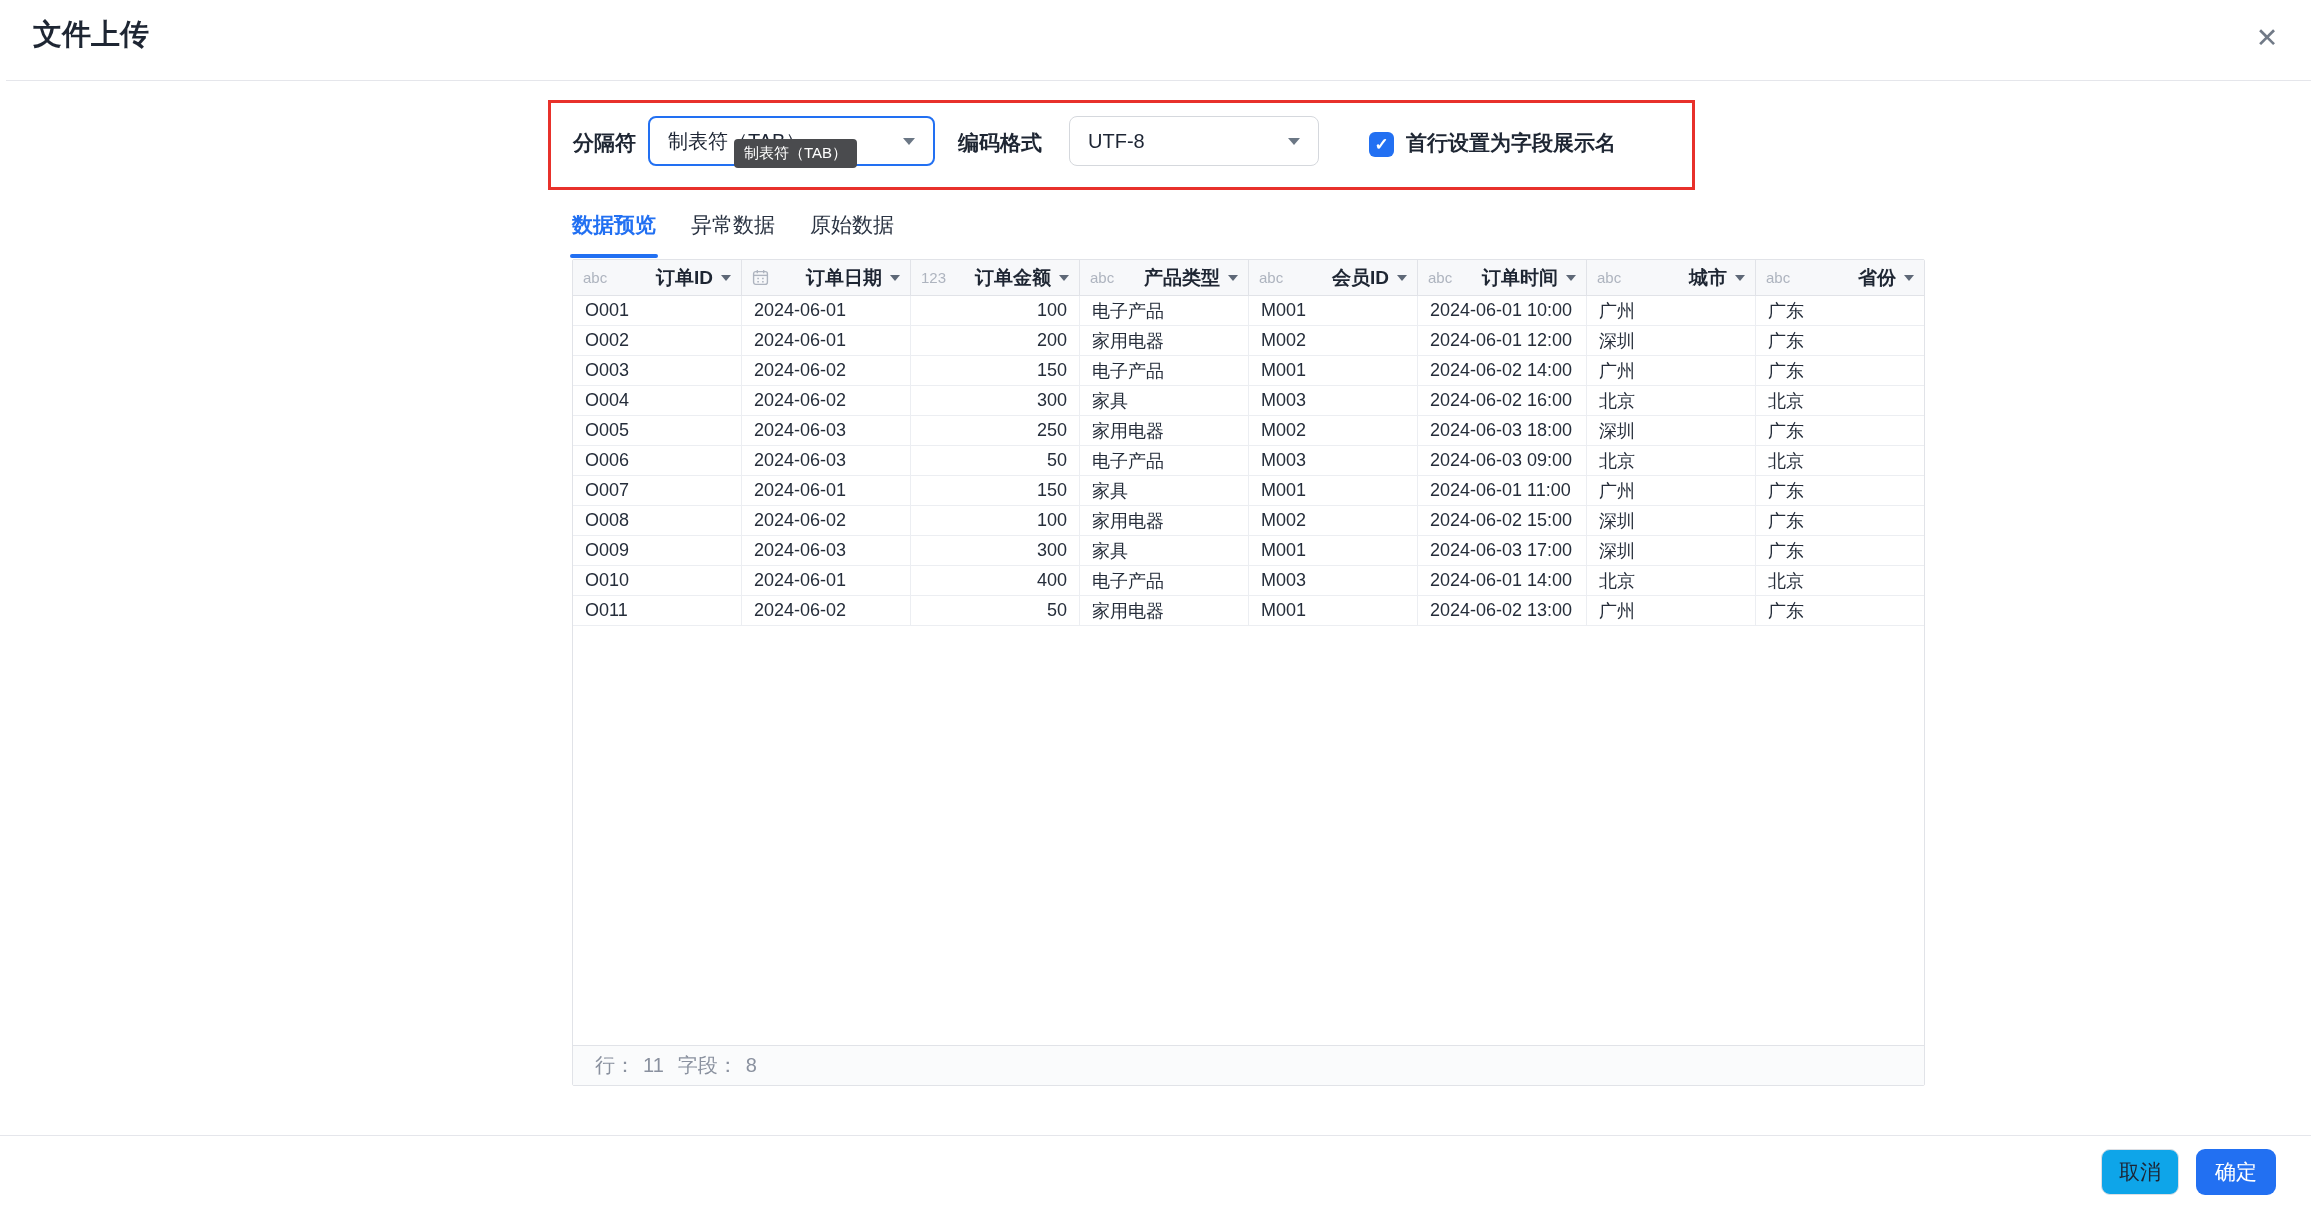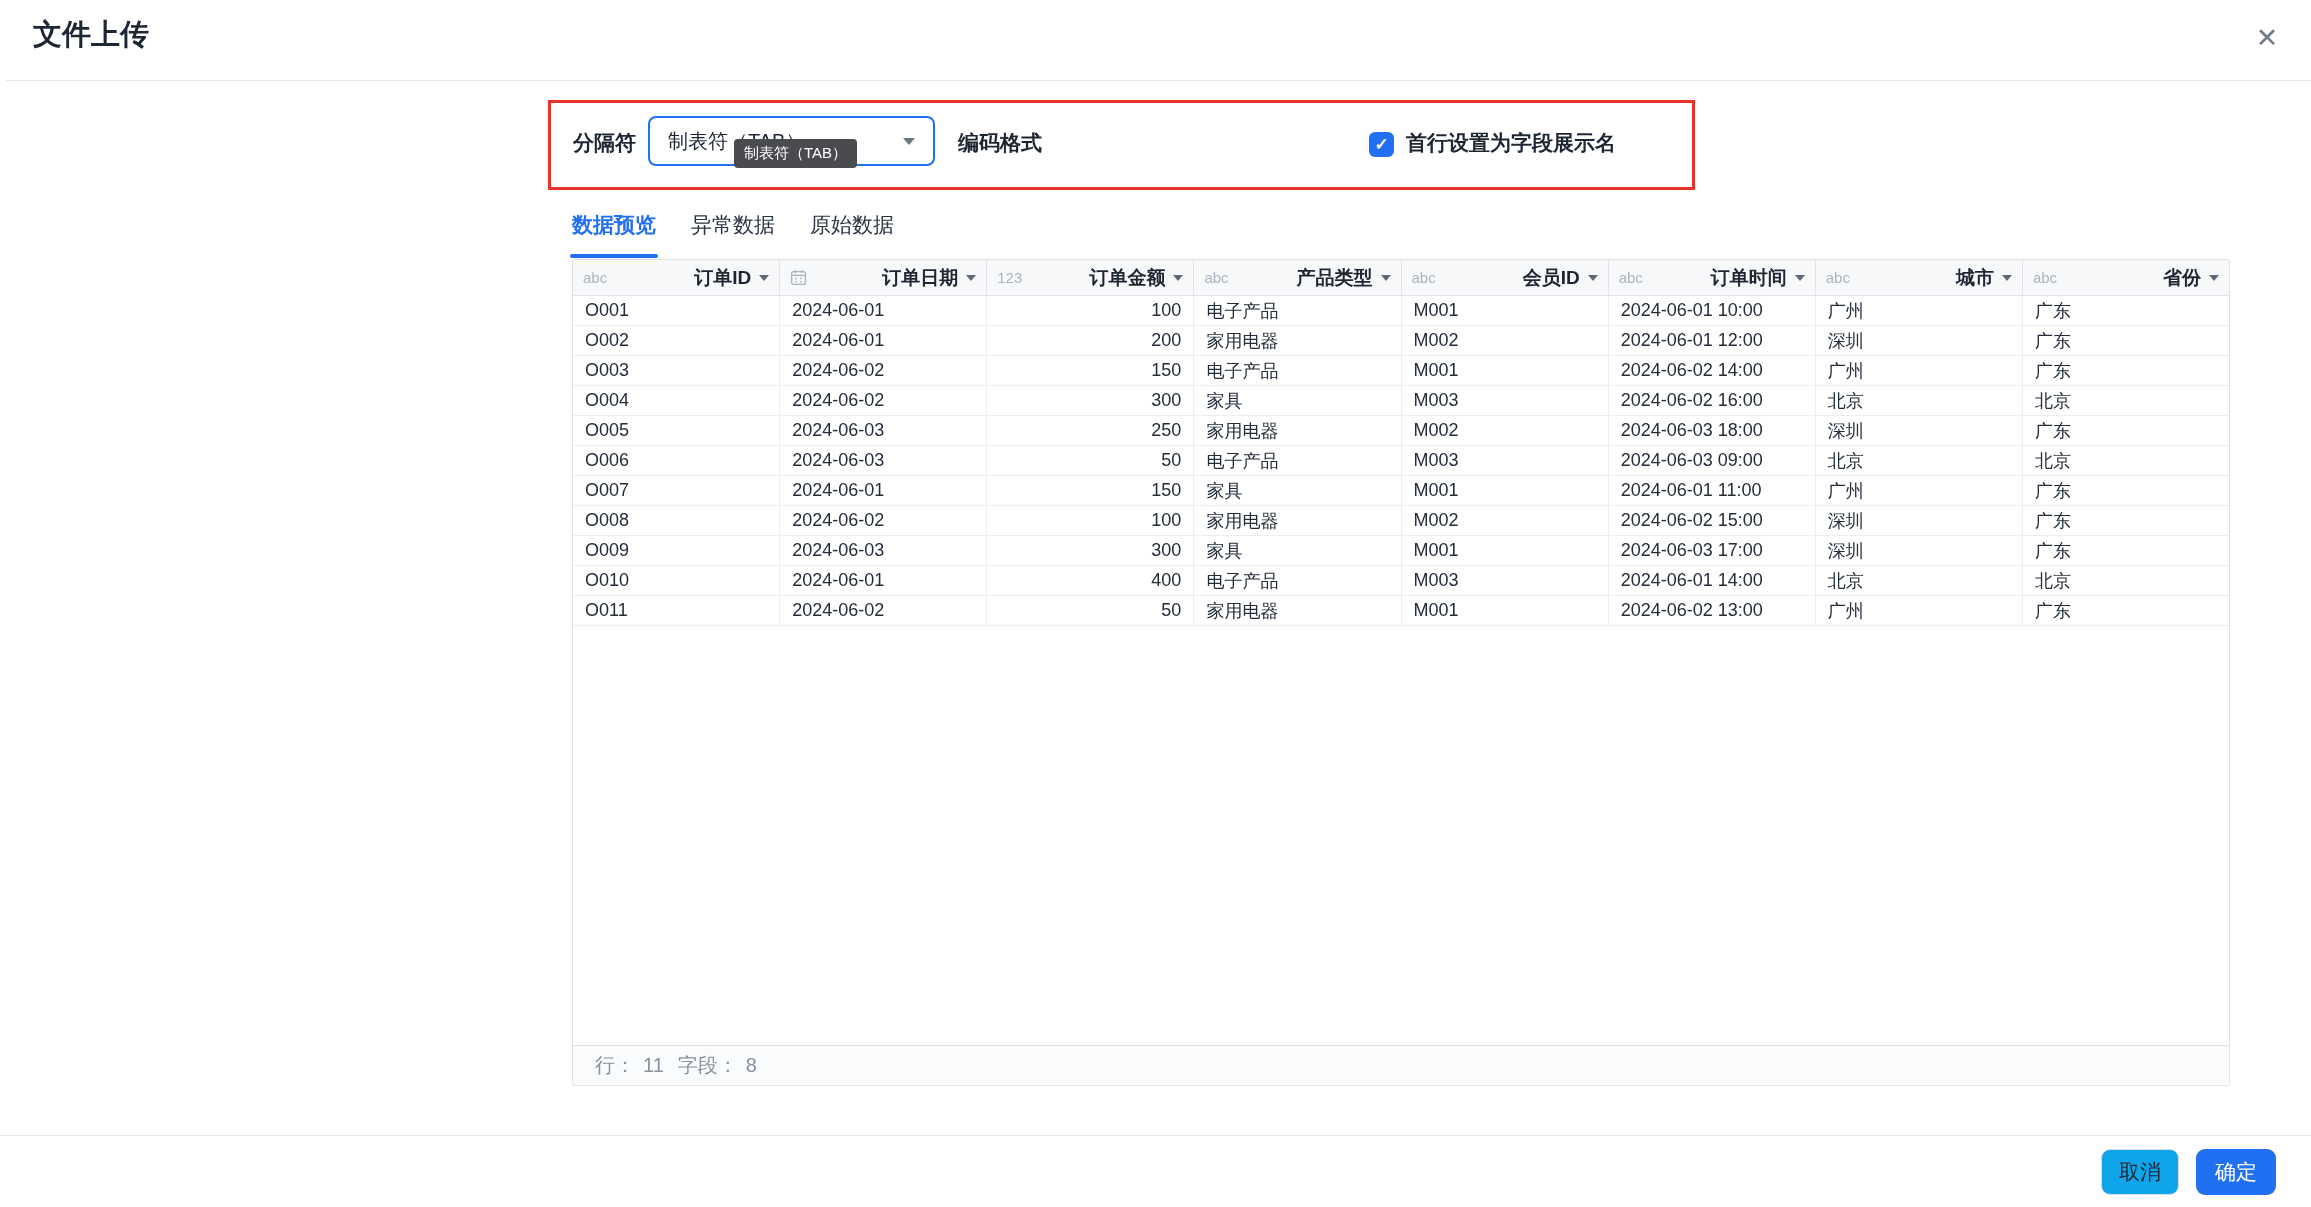--- a/index.html
+++ b/index.html
@@ -57,21 +57,21 @@
   .checkbox::after { content:"✓"; color:#fff; font-size:17px; font-weight:700; line-height:1; }
   .cb-label { position:absolute; left:1406px; top:129px; font-size:21px; font-weight:700; color:#1e2633; line-height:28px; cursor:pointer; }
 
   
   .tabs { position:absolute; left:570px; top:206px; display:flex; gap:31px; }
   .tab { position:relative; font-size:21px; color:#2a3342; padding:5px 2px 19px 2px; cursor:pointer; }
   .tab.active { color:var(--primary); font-weight:700; }
   .tab.active::after { content:""; position:absolute; left:0; right:0; bottom:0; height:4px; border-radius:2px; background:var(--primary); }
 
   
-  .data-table { position:absolute; left:572px; top:259px; width:1658px; height:827px;
+  .data-table { position:absolute; left:572px; top:259px; width:1353px; height:827px;
                 border:1px solid #e1e3e8; border-radius:2px; display:flex; flex-direction:column; background:#fff; }
   .thead { display:flex; height:36px; background:#f7f8fa; border-bottom:1px solid #e1e3e8; flex:none; }
   .th { flex:1; display:flex; align-items:center; padding:0 10px; border-right:1px solid #e1e3e8; cursor:pointer; min-width:0; }
   .th:last-child { border-right:none; }
   .type-icon { width:38px; flex:none; font-size:15px; color:#aeb4bf; display:flex; align-items:center; }
   .col-name { flex:1; text-align:right; font-size:19px; font-weight:700; color:#1e2633; white-space:nowrap; overflow:hidden; }
   .th-caret { width:0; height:0; border-left:5px solid transparent; border-right:5px solid transparent;
               border-top:6px solid #5e6877; margin-left:8px; flex:none; }
   .tbody { flex:1; overflow:hidden; }
   .tr { display:flex; height:30px; border-bottom:1px solid #eceef2; }
@@ -105,20 +105,24 @@
   <div class="red-annotation"></div>
 
   <div class="opt-label l-delim">分隔符</div>
   <div class="select select-delim">
     <span class="select-value">制表符（TAB）</span>
     <span class="sel-caret"></span>
     <div class="tooltip">制表符（TAB）</div>
   </div>
 
   <div class="opt-label l-enc">编码格式</div>
+  <div class="select select-enc">
+    <span class="select-value">UTF-8</span>
+    <span class="sel-caret"></span>
+  </div>
 
   <div class="checkbox"></div>
   <div class="cb-label">首行设置为字段展示名</div>
 
   <div class="tabs">
       <div class="tab active">数据预览</div>
       <div class="tab">异常数据</div>
       <div class="tab">原始数据</div>
     </div>
 

